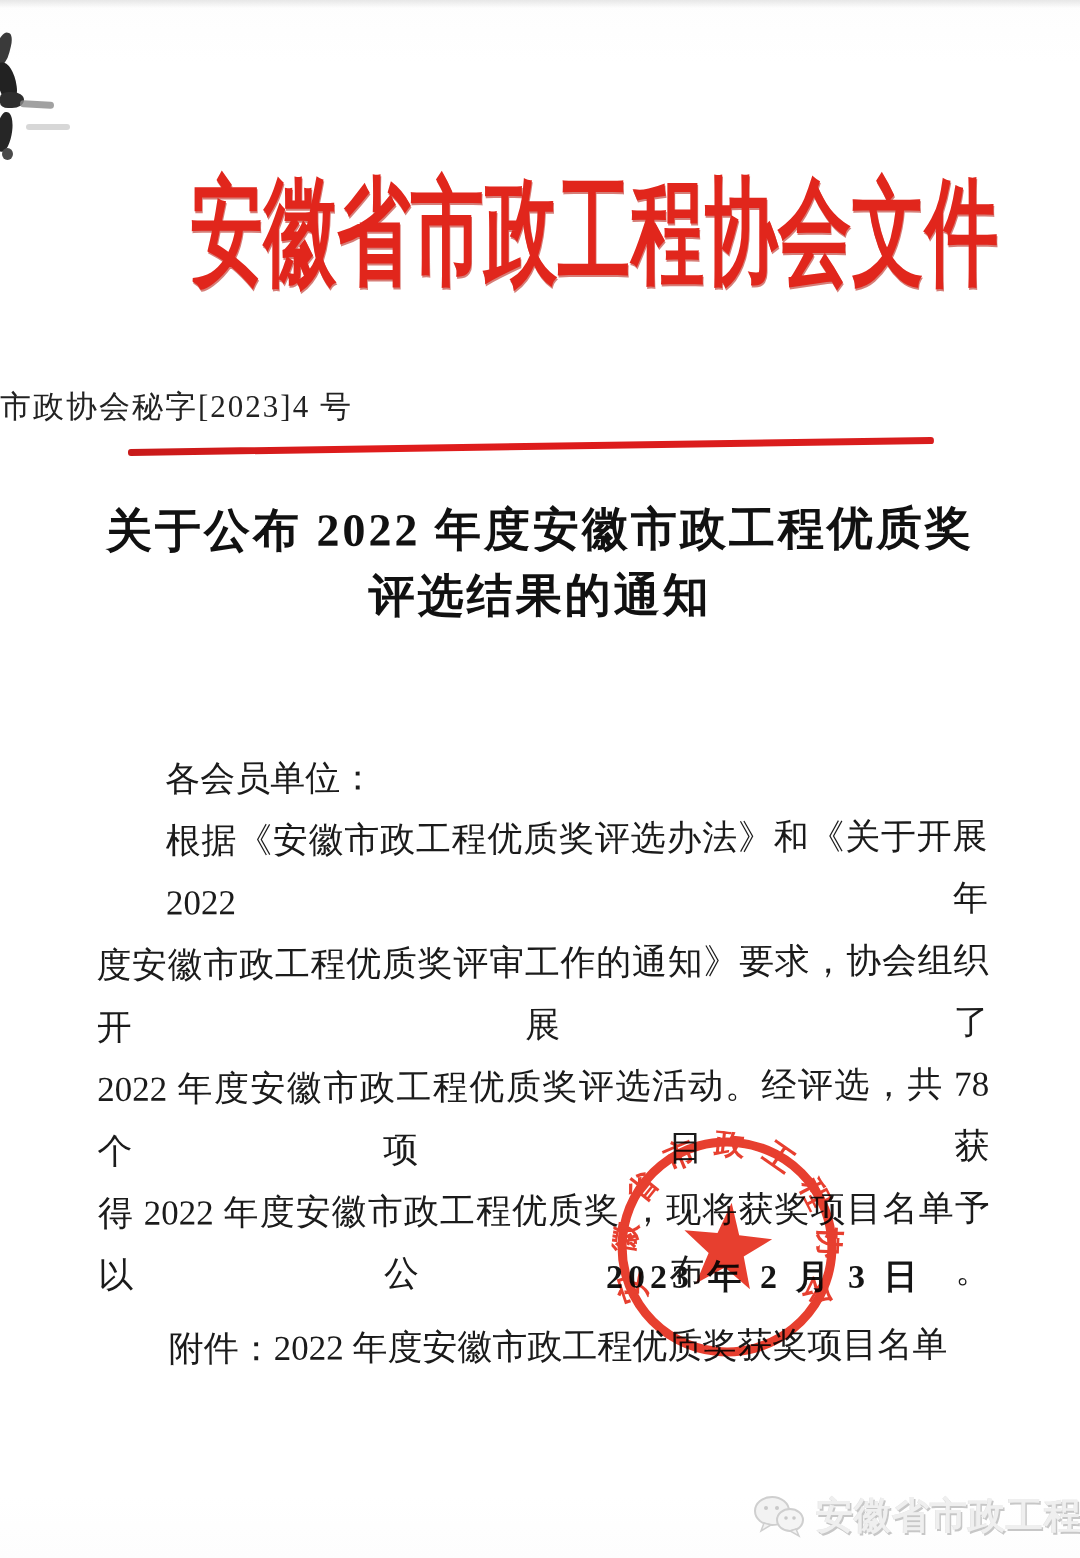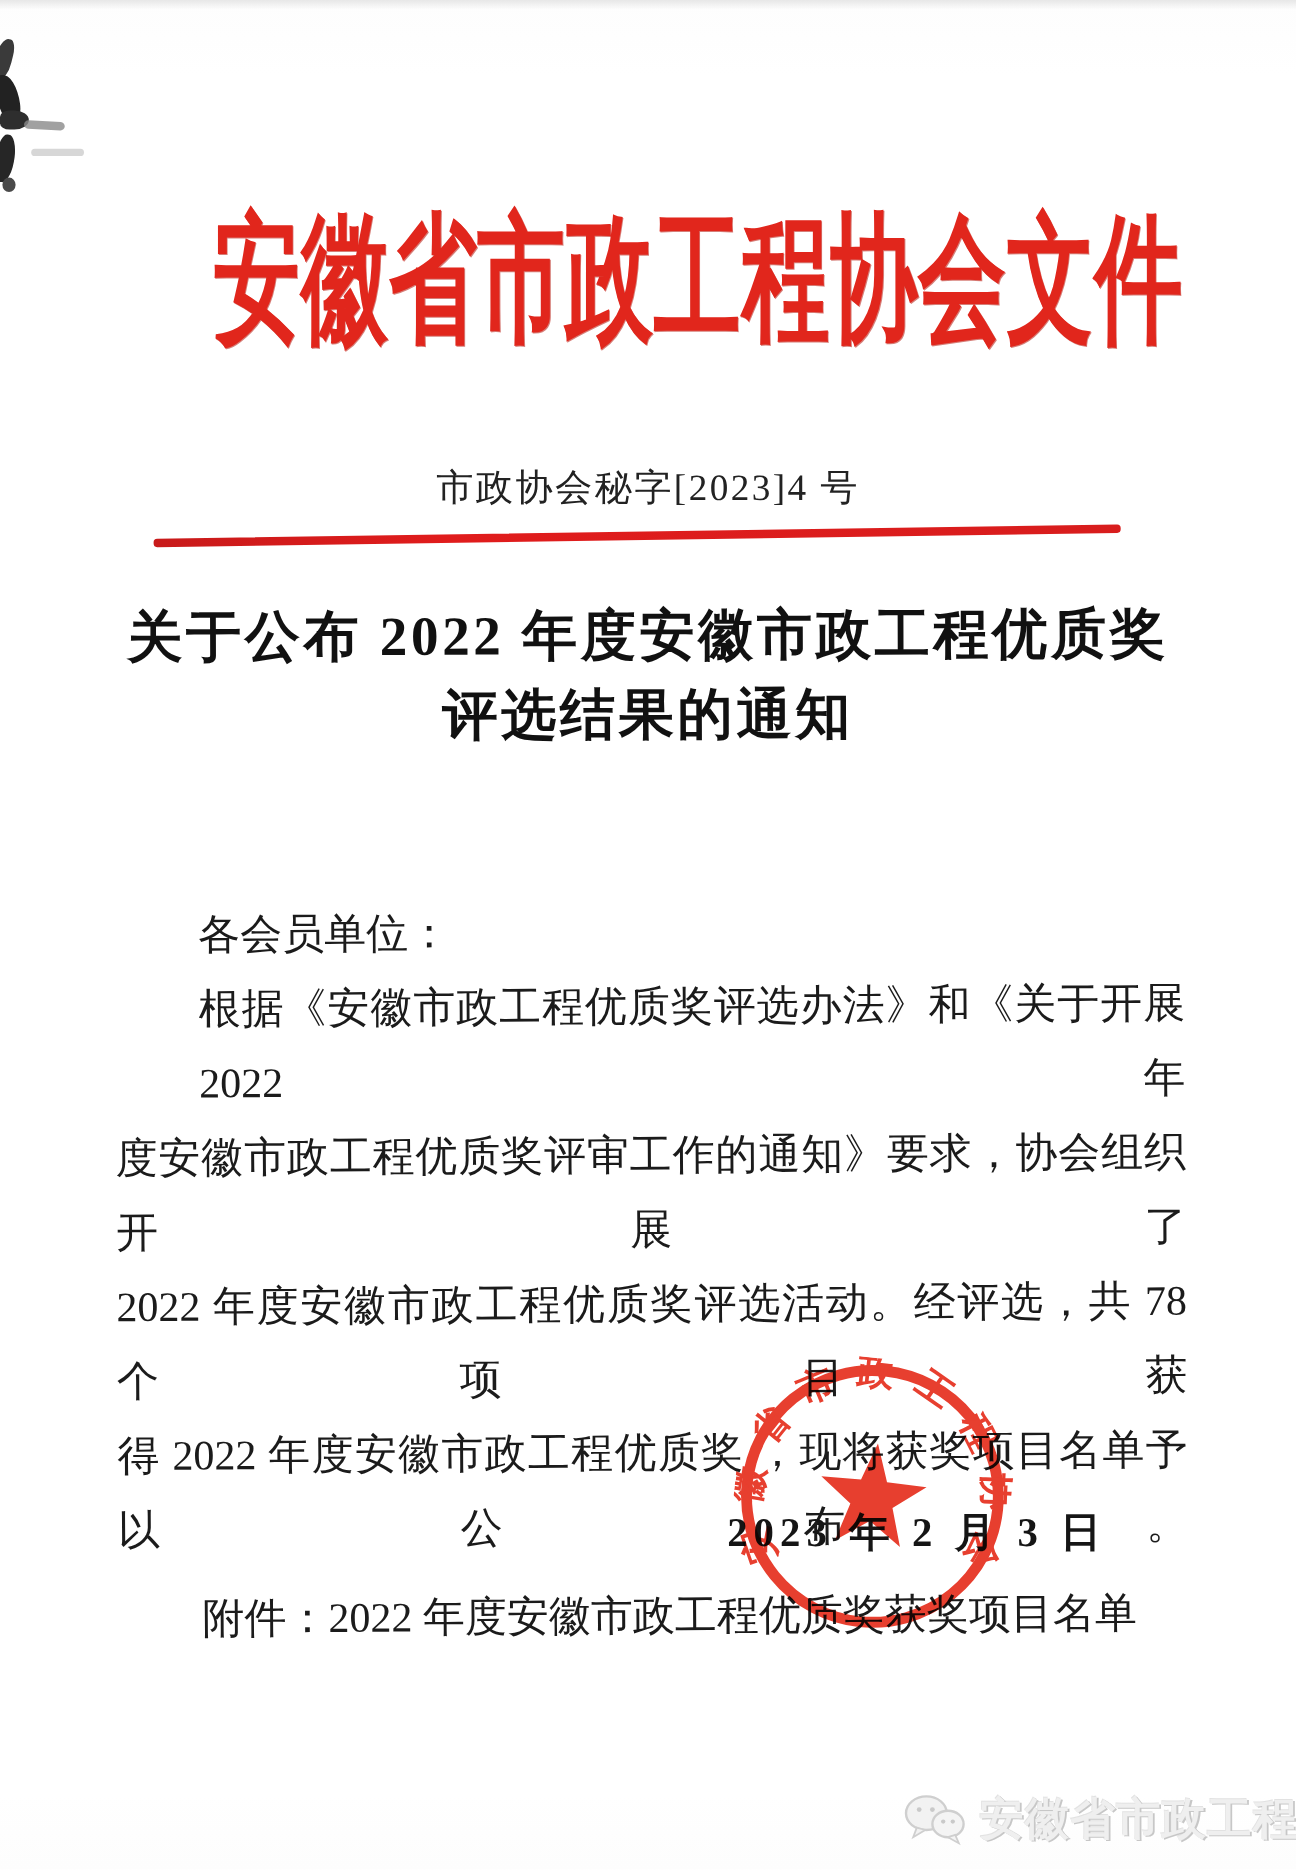--- a/index.html
+++ b/index.html
@@ -19,36 +19,35 @@
   .a1{top:32px;left:-4px;width:14px;height:34px;background:#3a3a3a;border-radius:60% 40% 50% 50%;transform:rotate(14deg);}
   .a2{top:62px;left:-2px;width:18px;height:40px;background:#222;border-radius:30% 70% 40% 60%;transform:rotate(-8deg);}
   .a3{top:92px;left:0px;width:24px;height:16px;background:#2e2e2e;border-radius:40% 60% 60% 40%;}
   .a4{top:101px;left:20px;width:34px;height:7px;background:#8a8a8a;border-radius:4px;transform:rotate(3deg);opacity:.8;}
   .a5{top:112px;left:-3px;width:15px;height:40px;background:#262626;border-radius:50% 50% 60% 40%;transform:rotate(7deg);}
   .a6{top:148px;left:2px;width:11px;height:12px;background:#4a4a4a;border-radius:50%;}
   .a7{top:124px;left:26px;width:44px;height:6px;background:#c6c6c6;border-radius:3px;opacity:.7;}
 
   
   .letterhead{
-    position:absolute;top:156px;left:4px;width:948px;
+    position:absolute;top:156px;left:17px;width:948px;
     text-align:right;white-space:nowrap;
   }
   .letterhead span{
     display:inline-block;
     font-size:104px;font-weight:900;
     color:#e1261c;
     letter-spacing:1px;
     transform:scale(0.70,1.12);
     transform-origin:center top;
     text-shadow:1px 1px 0 rgba(180,20,10,.55);
   }
 
   .doc-number{
     position:absolute;top:386px;left:0;width:1080px;
-    text-align:center;
     font-size:31px;letter-spacing:2px;color:#222;
   }
 
   .red-rule{
     position:absolute;top:449px;left:128px;width:806px;height:7px;
     background:linear-gradient(90deg,#c81a1a,#e01c1c 30%,#d81d1d);
     border-radius:3px;
     transform:rotate(-0.85deg);transform-origin:left center;
   }
 

